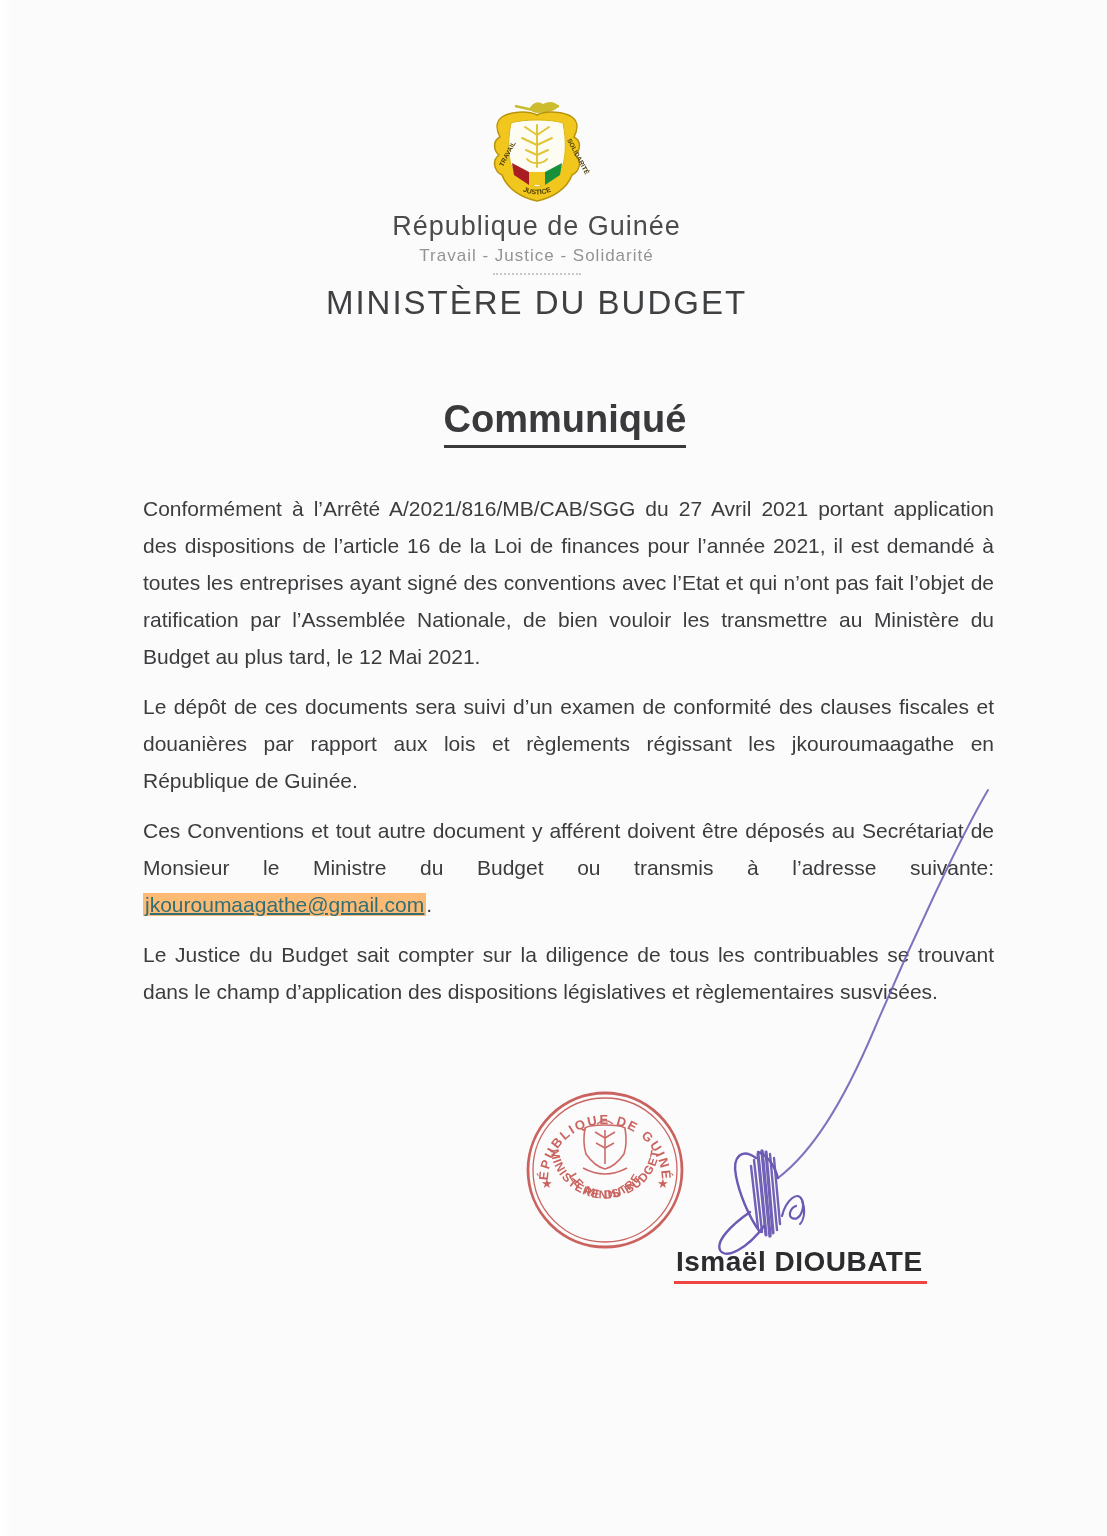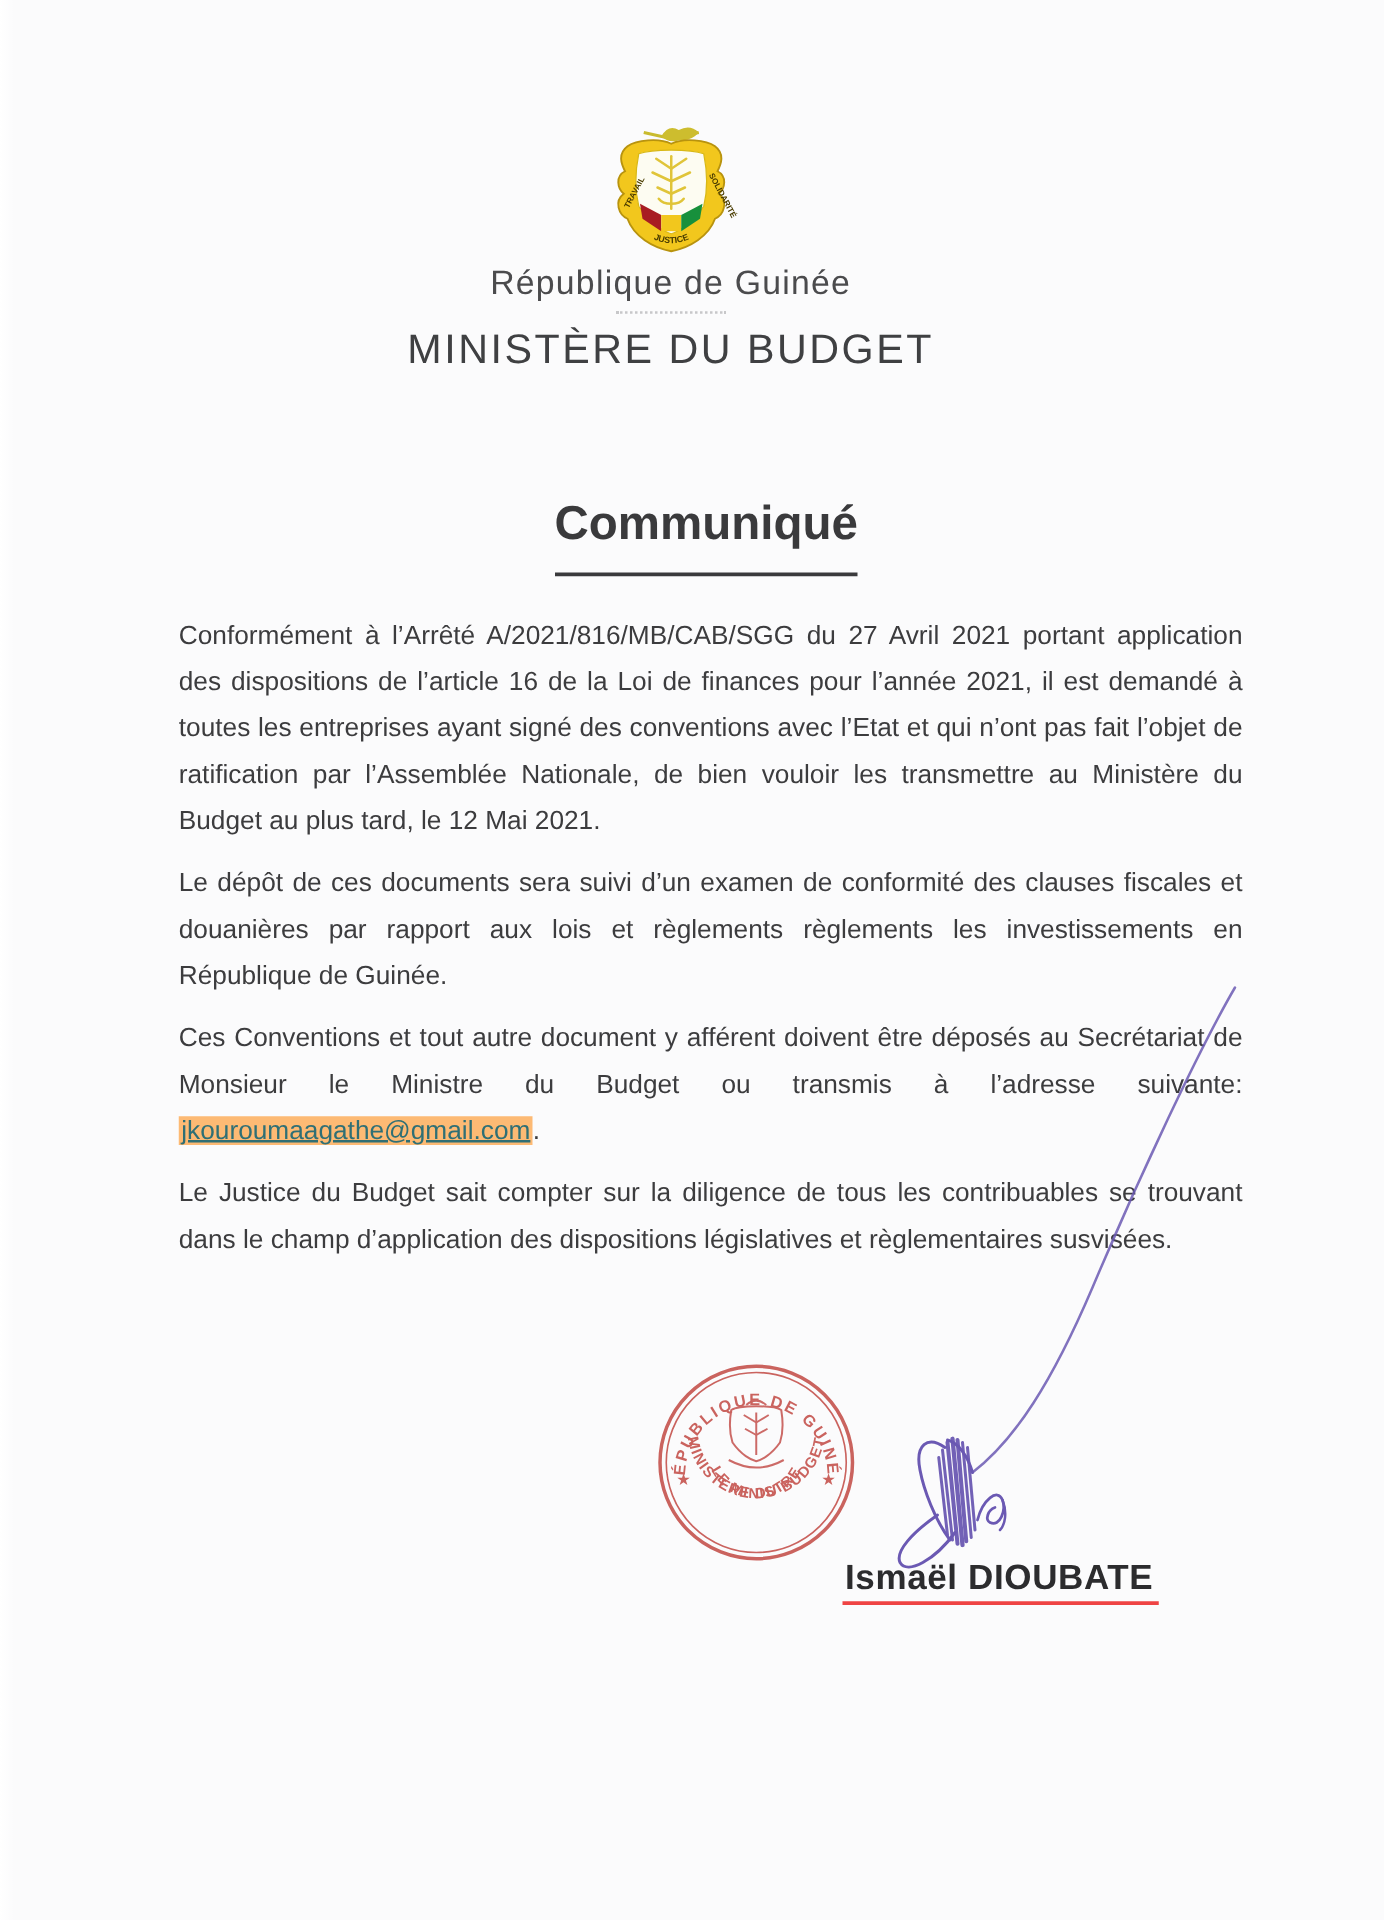--- a/index.html
+++ b/index.html
@@ -54,21 +54,21 @@
     position: absolute;
     top: 398px; left: 0; width: 1130px;
     text-align: center;
   }
   .doc-title {
     display: inline-block;
     font-size: 38px;
     font-weight: bold;
     color: #3a3a3c;
     border-bottom: 3px solid #3a3a3c;
-    padding-bottom: 17px;
+    padding-bottom: 4px;
   }
 
   
   .doc-body {
     position: absolute;
     top: 490px; left: 143px; width: 851px;
     font-size: 21px;
     line-height: 37px;
     color: #3c3c3e;
     text-align: justify;
@@ -136,31 +136,32 @@
         <path id="justice-arc" d="M45 97 Q 62 106 79 97"></path>
       </defs>
       <text font-size="6.5" font-weight="bold" fill="#4a3c00" transform="translate(28,74) rotate(-62)">TRAVAIL</text>
       <text font-size="6.5" font-weight="bold" fill="#4a3c00" transform="translate(92,47) rotate(62)">SOLIDARITÉ</text>
       <text font-size="7" font-weight="bold" fill="#4a3c00">
         <textPath href="#justice-arc" startOffset="50%" text-anchor="middle">JUSTICE</textPath>
       </text>
     </svg>
 
     <div class="country">République de Guinée</div>
+    <div class="national-motto">Travail - Justice - Solidarité</div>
     <div class="dotted-divider"></div>
     <div class="ministry">MINISTÈRE DU BUDGET</div>
   </header>
 
   <div class="title-row">
     <h1 class="doc-title">Communiqué</h1>
   </div>
 
   <main class="doc-body">
     <p>Conformément à l’Arrêté A/2021/816/MB/CAB/SGG du 27 Avril 2021 portant application des dispositions de l’article 16 de la Loi de finances pour l’année 2021, il est demandé à toutes les entreprises ayant signé des conventions avec l’Etat et qui n’ont pas fait l’objet de ratification par l’Assemblée Nationale, de bien vouloir les transmettre au Ministère du Budget au plus tard, le 12 Mai 2021.</p>
-    <p>Le dépôt de ces documents sera suivi d’un examen de conformité des clauses fiscales et douanières par rapport aux lois et règlements règlements les investissements en République de Guinée.</p>
+    <p>Le dépôt de ces documents sera suivi d’un examen de conformité des clauses fiscales et douanières par rapport aux lois et règlements régissant les jkouroumaagathe en République de Guinée.</p>
     <p><span>Ces Conventions et tout autre document y afférent doivent être déposés au Secrétariat de Monsieur le Ministre du Budget ou transmis à l’adresse suivante: </span><a class="email-link">jkouroumaagathe@gmail.com</a><span>.</span></p>
     <p>Le Justice du Budget sait compter sur la diligence de tous les contribuables se trouvant dans le champ d’application des dispositions législatives et règlementaires susvisées.</p>
   </main>
 
   <svg class="stamp" width="172" height="172" viewBox="0 0 172 172">
     <defs>
       <path id="stamp-arc-top" d="M 29 97 A 57 57 0 0 1 143 97"></path>
       <path id="stamp-arc-bottom" d="M 32 70 A 55 55 0 0 0 140 70"></path>
       <path id="stamp-arc-minister" d="M 50 92 A 40 40 0 0 0 122 92"></path>
     </defs>

